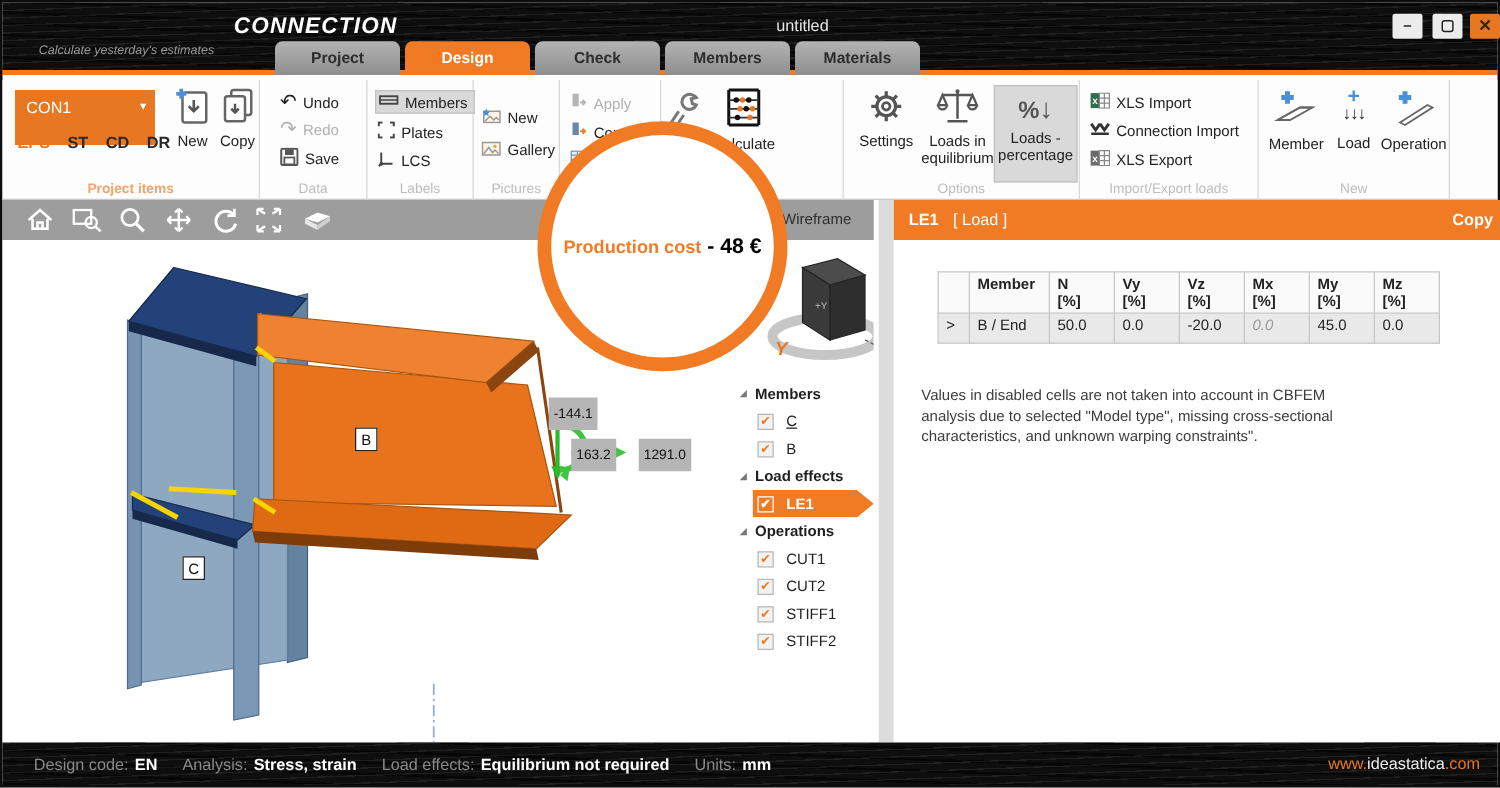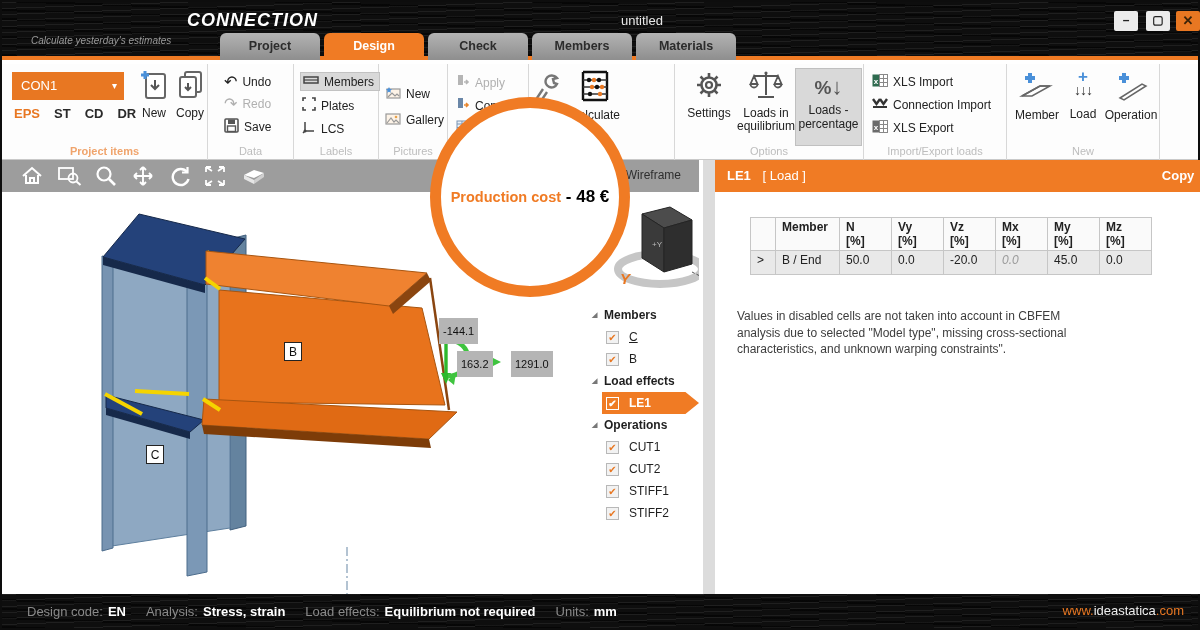--- a/index.html
+++ b/index.html
@@ -36,21 +36,21 @@
   .ribbon{ position:absolute; left:0; top:62px; width:1196px; height:96px; background:#fdfdfd; border-bottom:1px solid #c9c9c9; }
   .rgroup{ position:absolute; top:0; height:96px; border-right:1px solid #d8d8d8; }
   .rgroup-label{ position:absolute; left:0; bottom:3px; width:100%; text-align:center; font-size:11px; color:#bdbdbd; }
   .rgroup-label.orange{ color:#f0a46c; font-weight:bold; }
   .rrow{ position:absolute; display:flex; align-items:center; gap:5px; font-size:12px; color:#222; cursor:pointer; white-space:nowrap; }
   .rrow.disabled{ color:#b0b0b0; }
   .rrow.selected{ background:#d9d9d9; border:1px solid #c2c2c2; padding:1px 5px 1px 2px; }
   .bigbtn{ position:absolute; top:6px; width:52px; text-align:center; font-size:12px; color:#222; cursor:pointer; }
   .bigbtn .cap{ margin-top:4px; line-height:13px; }
   .bigbtn.disabled{ color:#adadad; }
-  .con-select{ position:absolute; left:10px; top:8px; width:112px; height:28px; background:#e87722; color:#fff; font-size:13px; line-height:28px; padding-left:9px; cursor:pointer; }
+  .con-select{ position:absolute; left:10px; top:8px; width:112px; height:44px; background:#e87722; color:#fff; font-size:13px; line-height:28px; padding-left:9px; cursor:pointer; }
   .con-caret{ position:absolute; right:7px; top:0; font-size:10px; }
   .modes{ position:absolute; left:12px; top:42px; display:flex; gap:14px; font-size:13px; font-weight:bold; color:#2a2a2a; }
   .mode.active{ color:#e87722; }
   .glyph{ font-size:16px; line-height:16px; }
   .plusblue{ color:#4a90d9; font-weight:bold; font-size:17px; line-height:10px; }
   .pct-block{ position:absolute; left:0; top:4px; width:67px; height:78px; background:#d9d9d9; border:1px solid #c0c0c0; text-align:center; cursor:pointer; }
 
   
   .vbar{ position:absolute; left:0; top:158px; width:697px; height:32px; background:#9d9d9d; }
   .vicon{ position:absolute; top:5px; width:24px; height:22px; cursor:pointer; }

